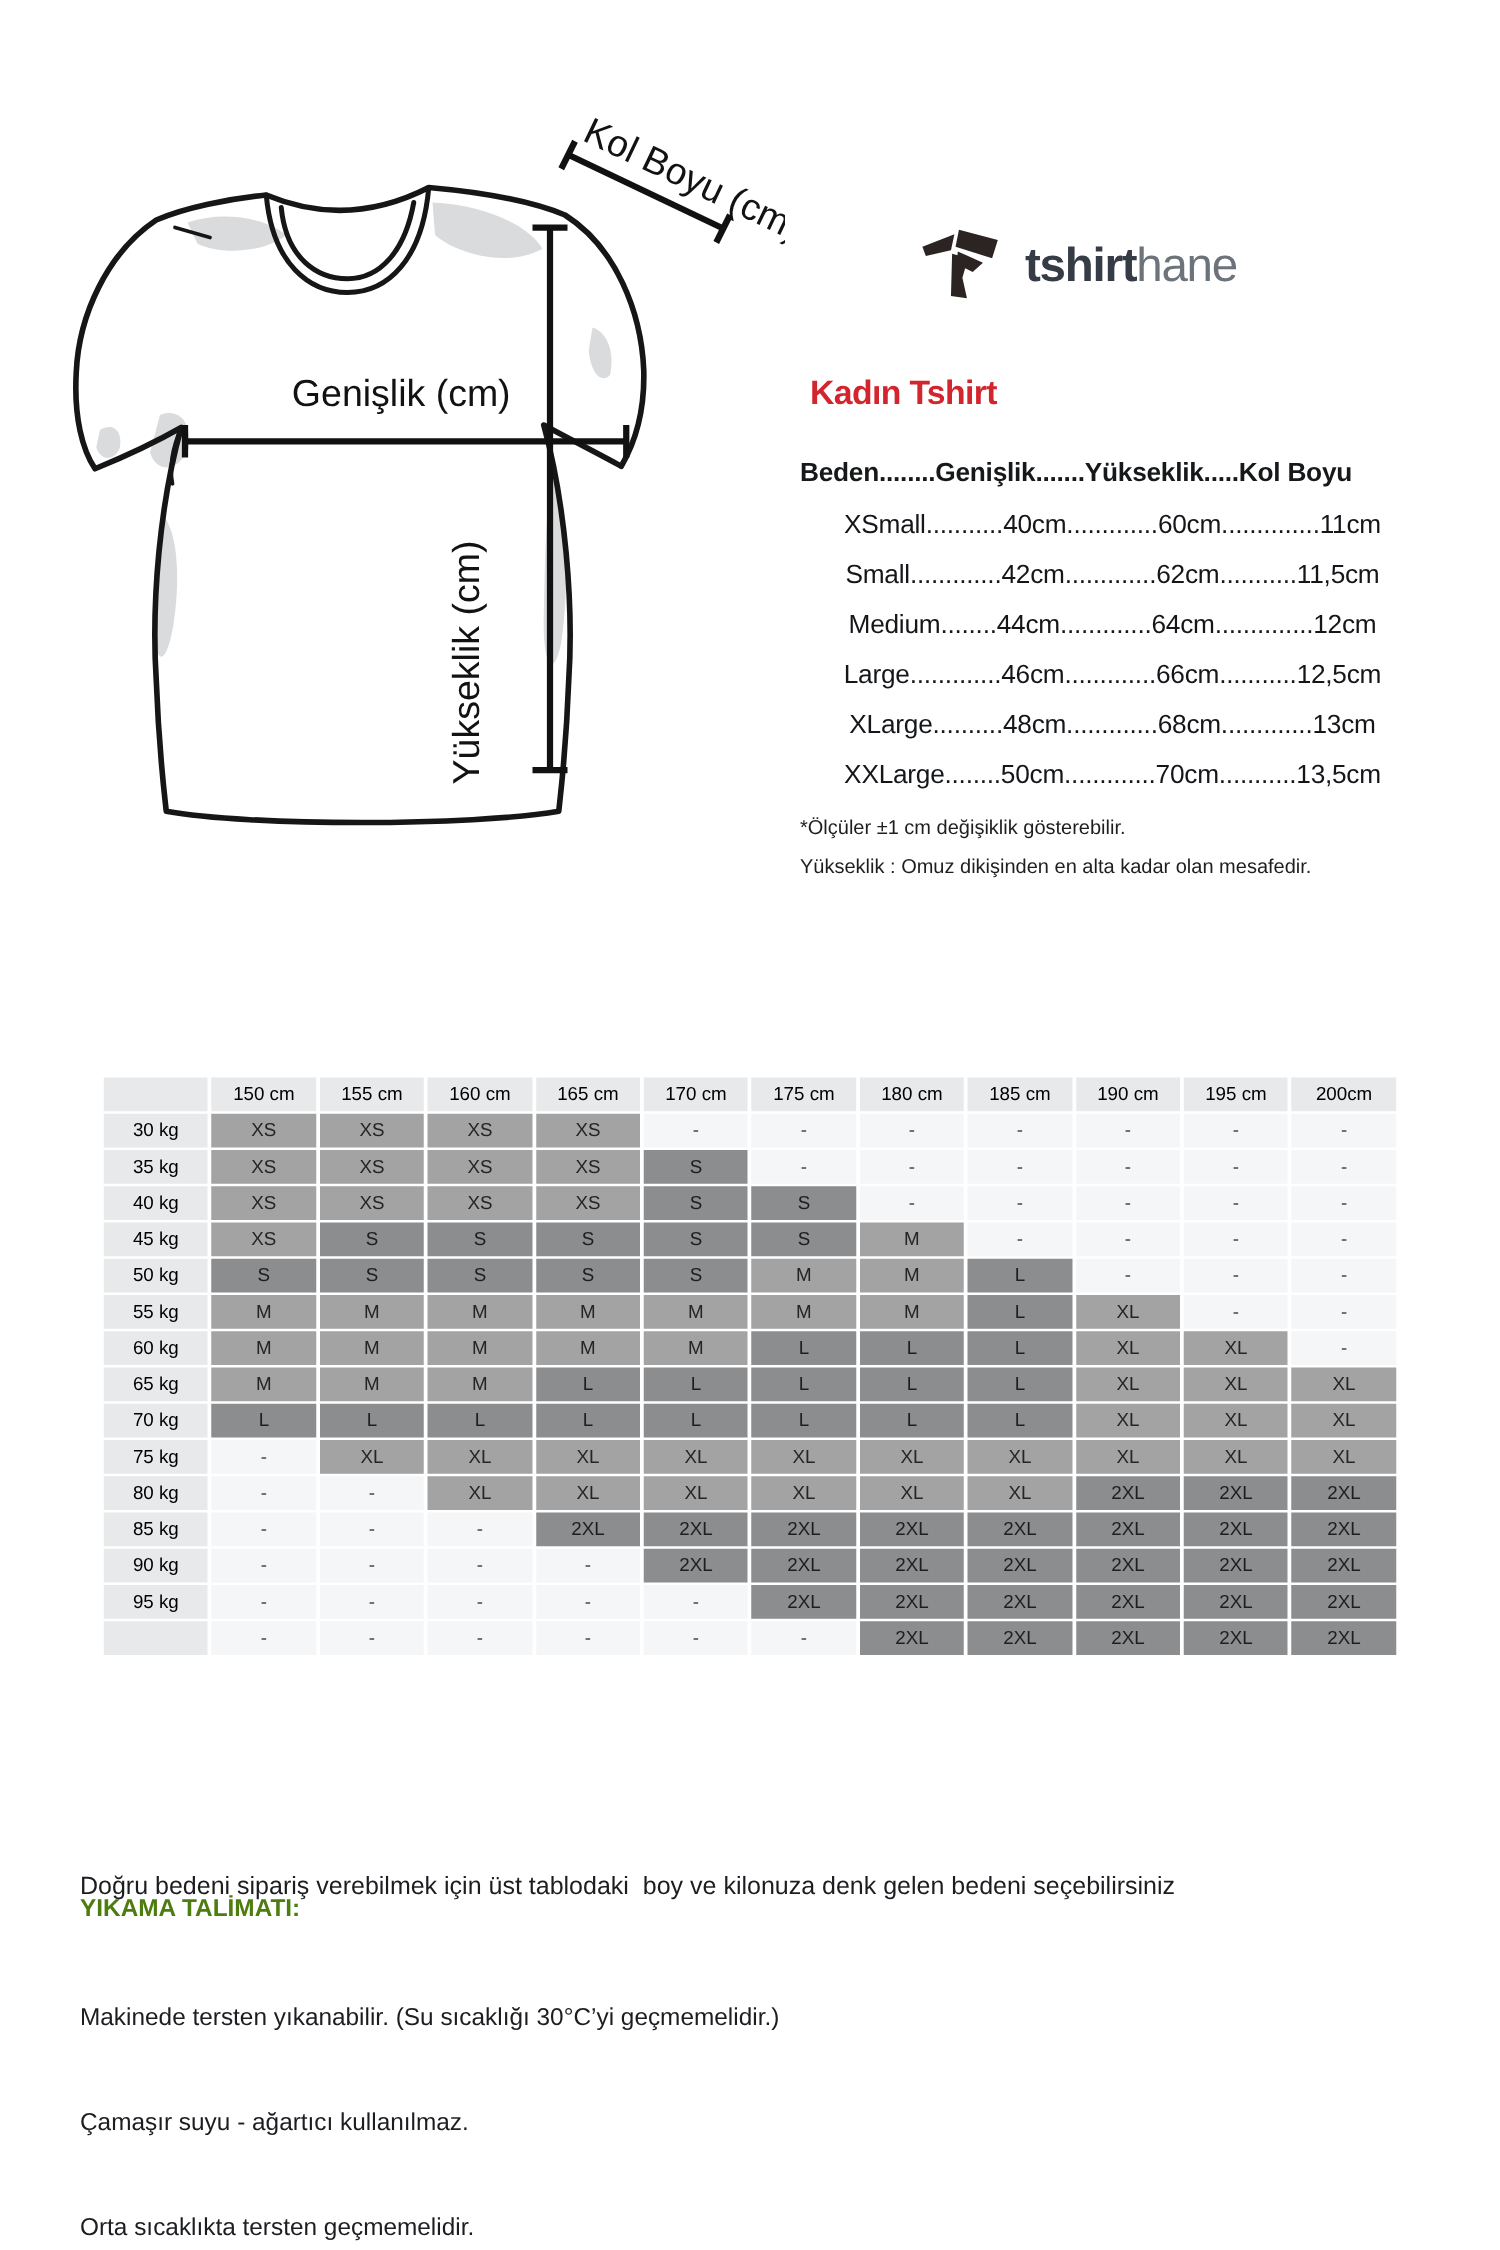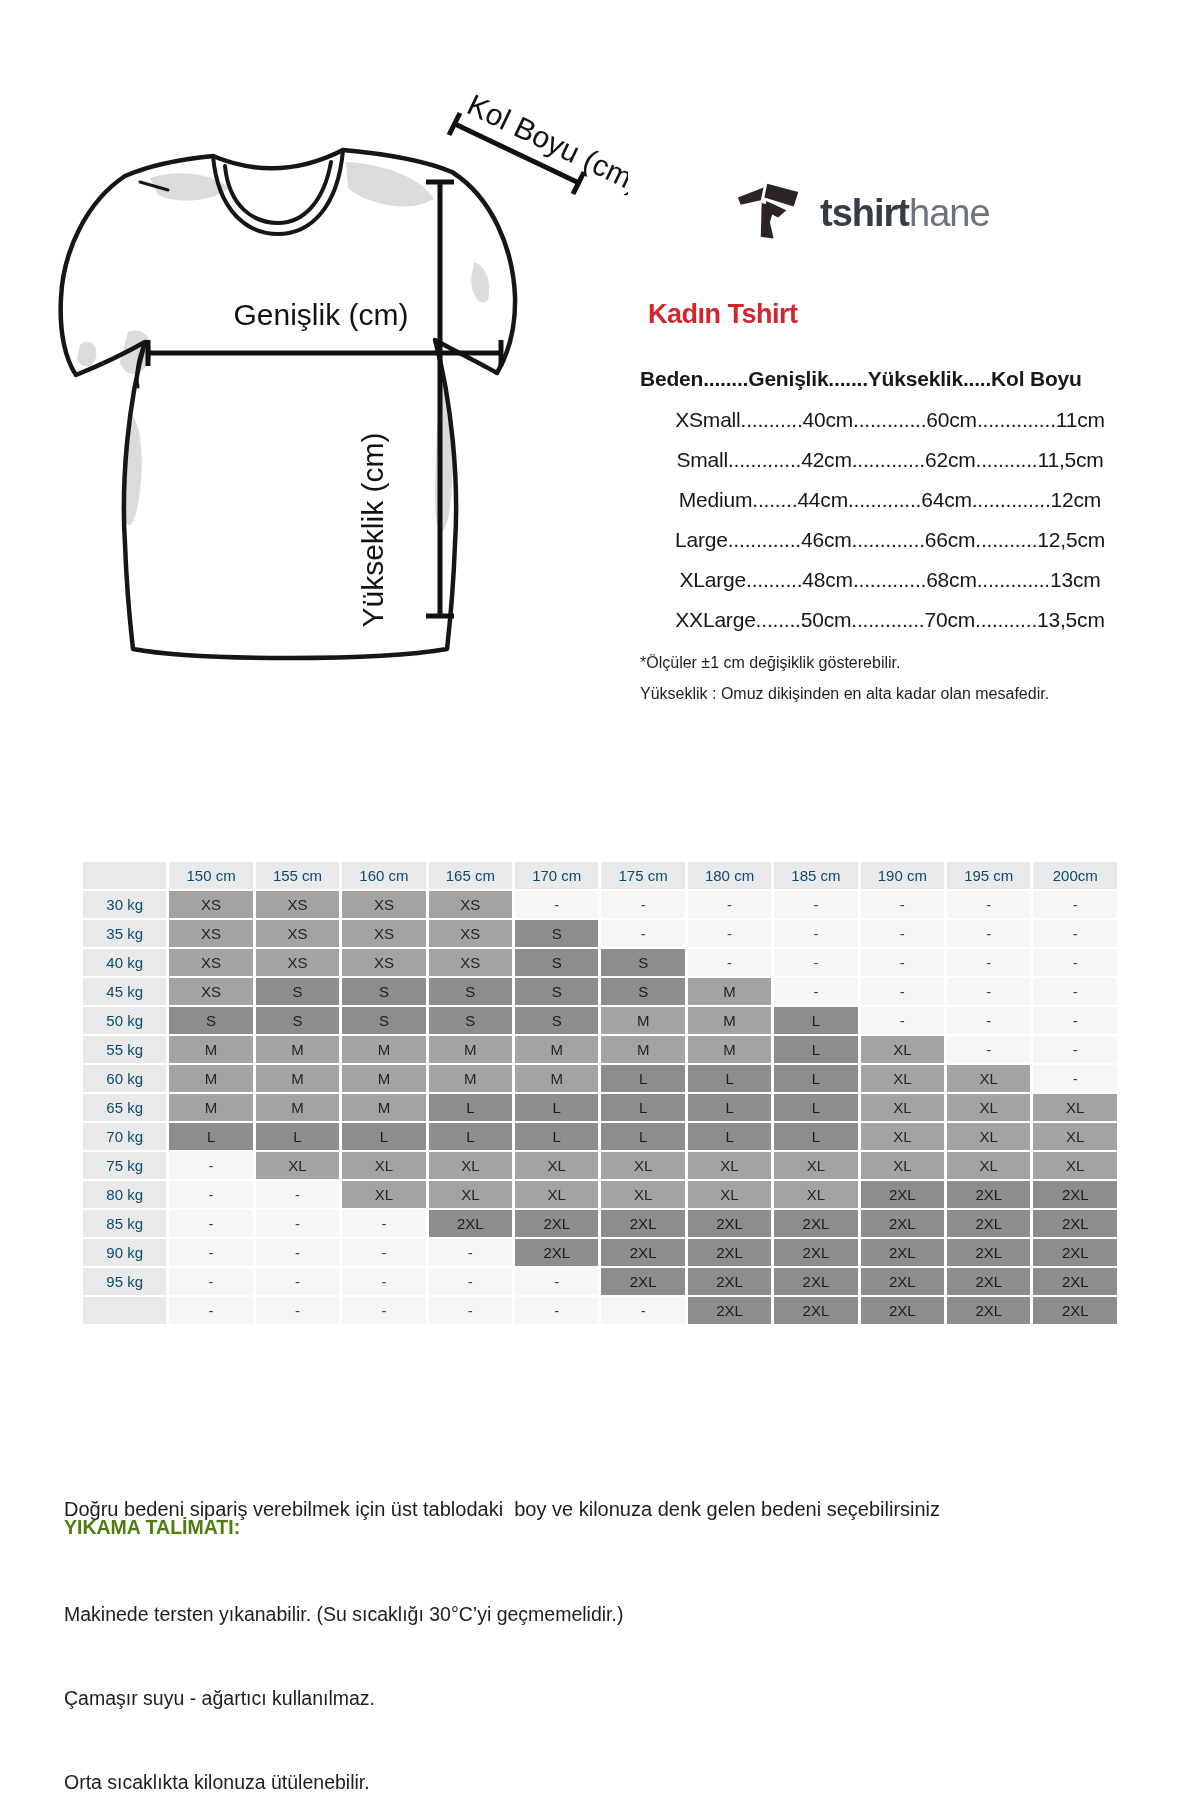--- a/index.html
+++ b/index.html
@@ -23,21 +23,21 @@
   .meas-header{font-size:21px;font-weight:700;line-height:30px;letter-spacing:-0.2px;white-space:pre;margin-top:12px;}
   .meas-rows{margin-top:6px;text-align:center;}
   .meas-row{font-size:21px;line-height:40px;letter-spacing:-0.2px;white-space:pre;color:#141619;}
   .meas-notes{position:absolute;left:640px;top:648px;font-size:16px;line-height:30.5px;color:#1c1e20;}
 
   
   table.size-grid{position:absolute;left:80px;top:860px;width:1040px;table-layout:fixed;
                   border-collapse:separate;border-spacing:3px 2px;font-size:15px;color:#2b2b2b;}
   table.size-grid th, table.size-grid td{height:27px;padding:0;text-align:center;
                   vertical-align:middle;font-weight:400;}
-  table.size-grid th.lbl{background:#e8e9ea;color:#0c4a6e;}
+  table.size-grid th.lbl{background:#e8e9ea;color:#000000;}
   table.size-grid td.empty{background:#f5f6f7;color:#454545;}
   table.size-grid td.light{background:#a3a3a3;color:#232527;}
   table.size-grid td.dark{background:#8c8d8f;color:#1e1e1e;}
 
   
   .bottom-para{position:absolute;left:64px;top:1432px;font-size:20px;line-height:31px;
                color:#1b1d20;white-space:pre;}
   .care-title{position:absolute;left:64px;top:1516px;font-size:19.5px;font-weight:700;color:#4d7c0f;}
   .care-lines{position:absolute;left:64px;top:1544px;font-size:19.5px;line-height:28px;
               color:#1b1d20;white-space:pre;}
@@ -378,18 +378,18 @@
     </table>
 
   <div class="bottom-para">
     <div>Doğru bedeni sipariş verebilmek için üst tablodaki  boy ve kilonuza denk gelen bedeni seçebilirsiniz</div>
   </div>
 
   <div class="care-title">YIKAMA TALİMATI:</div>
   <div class="care-lines">
     <div>Makinede tersten yıkanabilir. (Su sıcaklığı 30°C’yi geçmemelidir.)</div>
     <div>Çamaşır suyu - ağartıcı kullanılmaz.</div>
-    <div>Orta sıcaklıkta kilonuza ütülenebilir.</div>
+    <div>Orta sıcaklıkta tersten geçmemelidir.</div>
     
     
   </div>
 
 </div>
 
 </body></html>

